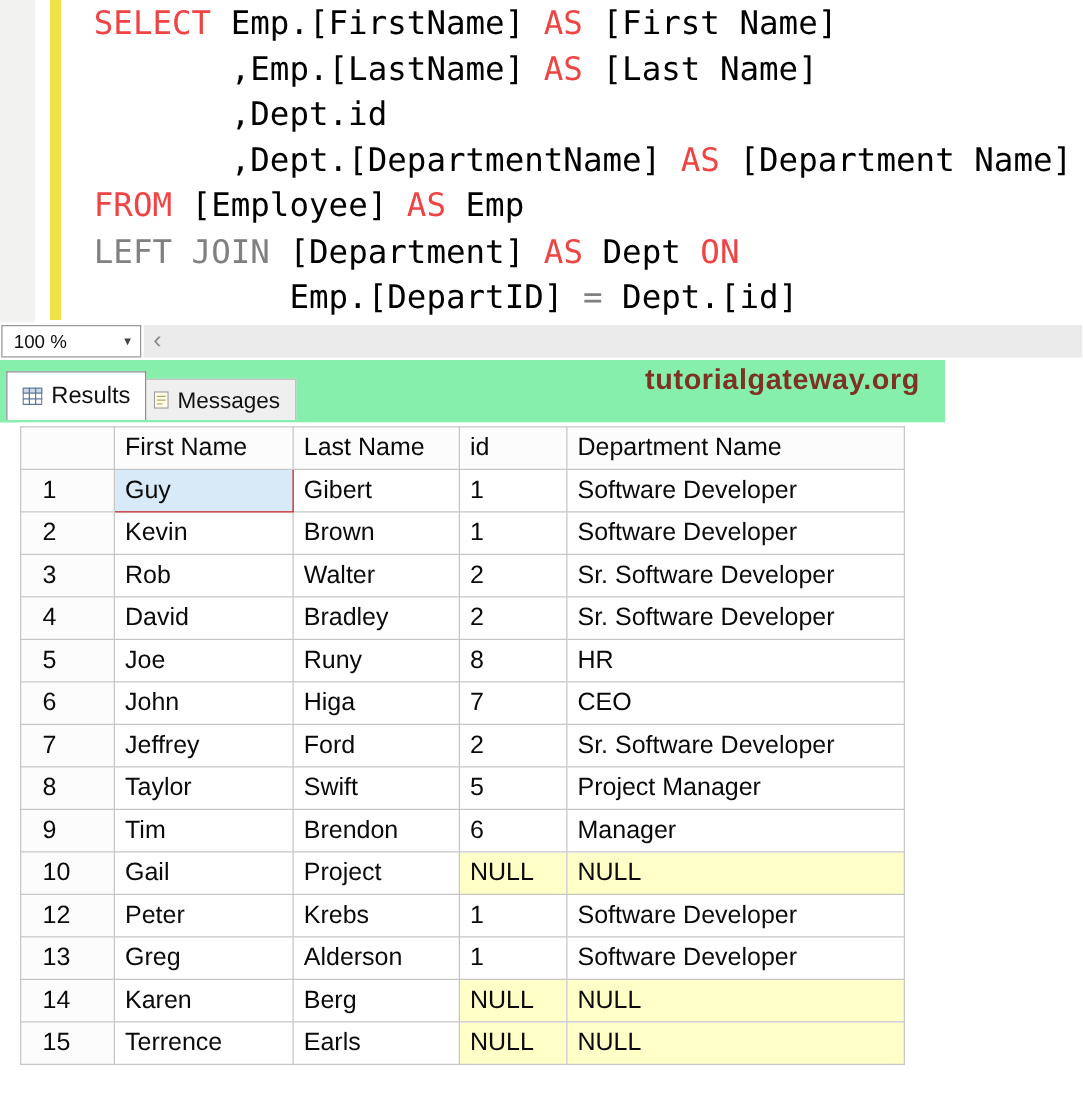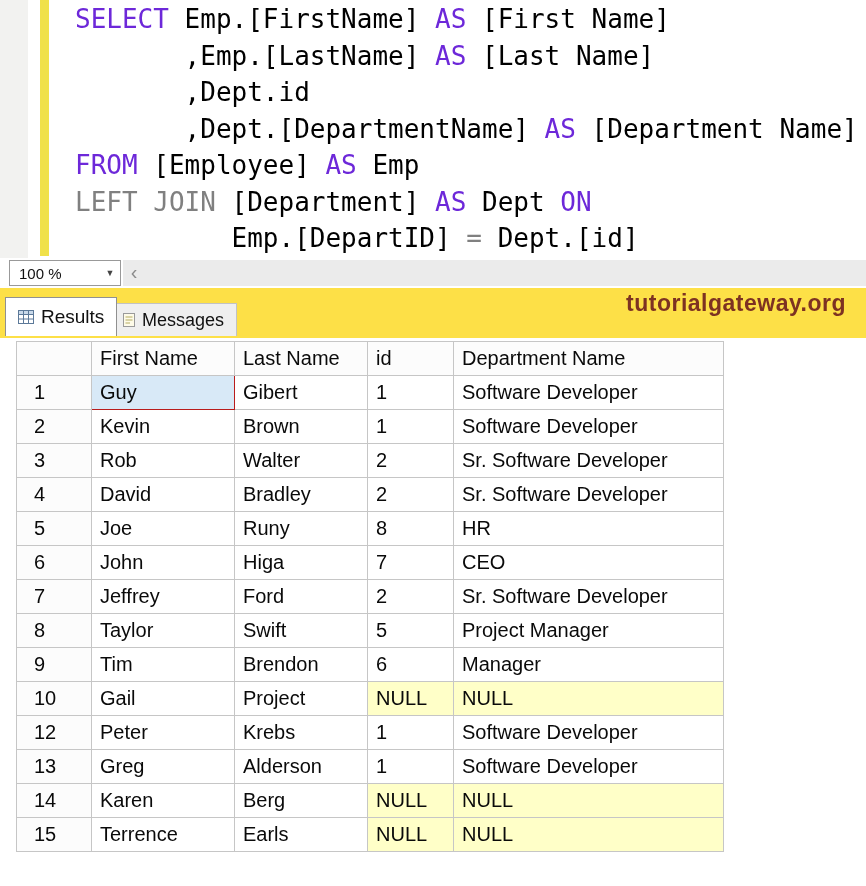--- a/index.html
+++ b/index.html
@@ -28,27 +28,27 @@
     position: absolute; left: 40px; top: 0;
     width: 9px; height: 256px;
     background: #f0e14a;
   }
   .code {
     position: absolute; left: 75px; top: 1px;
     font-family: "DejaVu Sans Mono", monospace;
     font-size: 26px; line-height: 36.5px;
     white-space: pre; color: #000000;
   }
-  .tok-kw { color: #6d28d9; }
+  .tok-kw { color: #ef4444; }
   .tok-gr { color: #808080; }
   .tok-pl { color: #000000; }
 
   
   .status-row {
-    position: absolute; top: 258px; left: 8px;
+    position: absolute; top: 258px; left: 0;
     width: 702px; height: 30px;
     background: #ffffff;
   }
   .zoom-box {
     position: absolute; left: 1px; top: 2px;
     width: 112px; height: 26px;
     background: #ffffff;
     border: 1px solid #999999;
     display: flex; align-items: center;
     cursor: default;
@@ -68,22 +68,22 @@
   }
   .hscroll-arrow {
     display: inline-block; width: 22px; height: 26px;
     line-height: 24px; text-align: center;
     font-size: 20px; color: #8a8a8a;
   }
 
   
   .tabbar {
     position: absolute; top: 288px; left: 0;
-    width: 866px; height: 50px;
-    background: #fde047;
+    width: 756px; height: 50px;
+    background: #86efac;
   }
   .tab {
     position: absolute;
     display: flex; align-items: center; gap: 7px;
     padding: 0 12px;
     font-size: 19px; color: #111111;
     cursor: default;
   }
   .tab-active {
     left: 5px; top: 9px; height: 39px;

